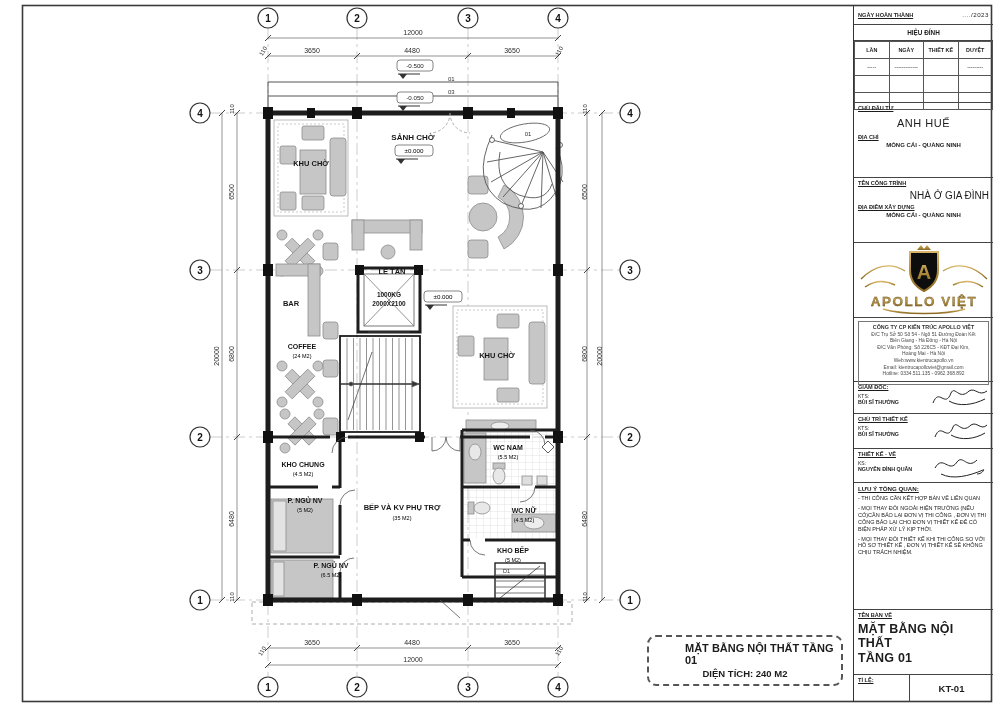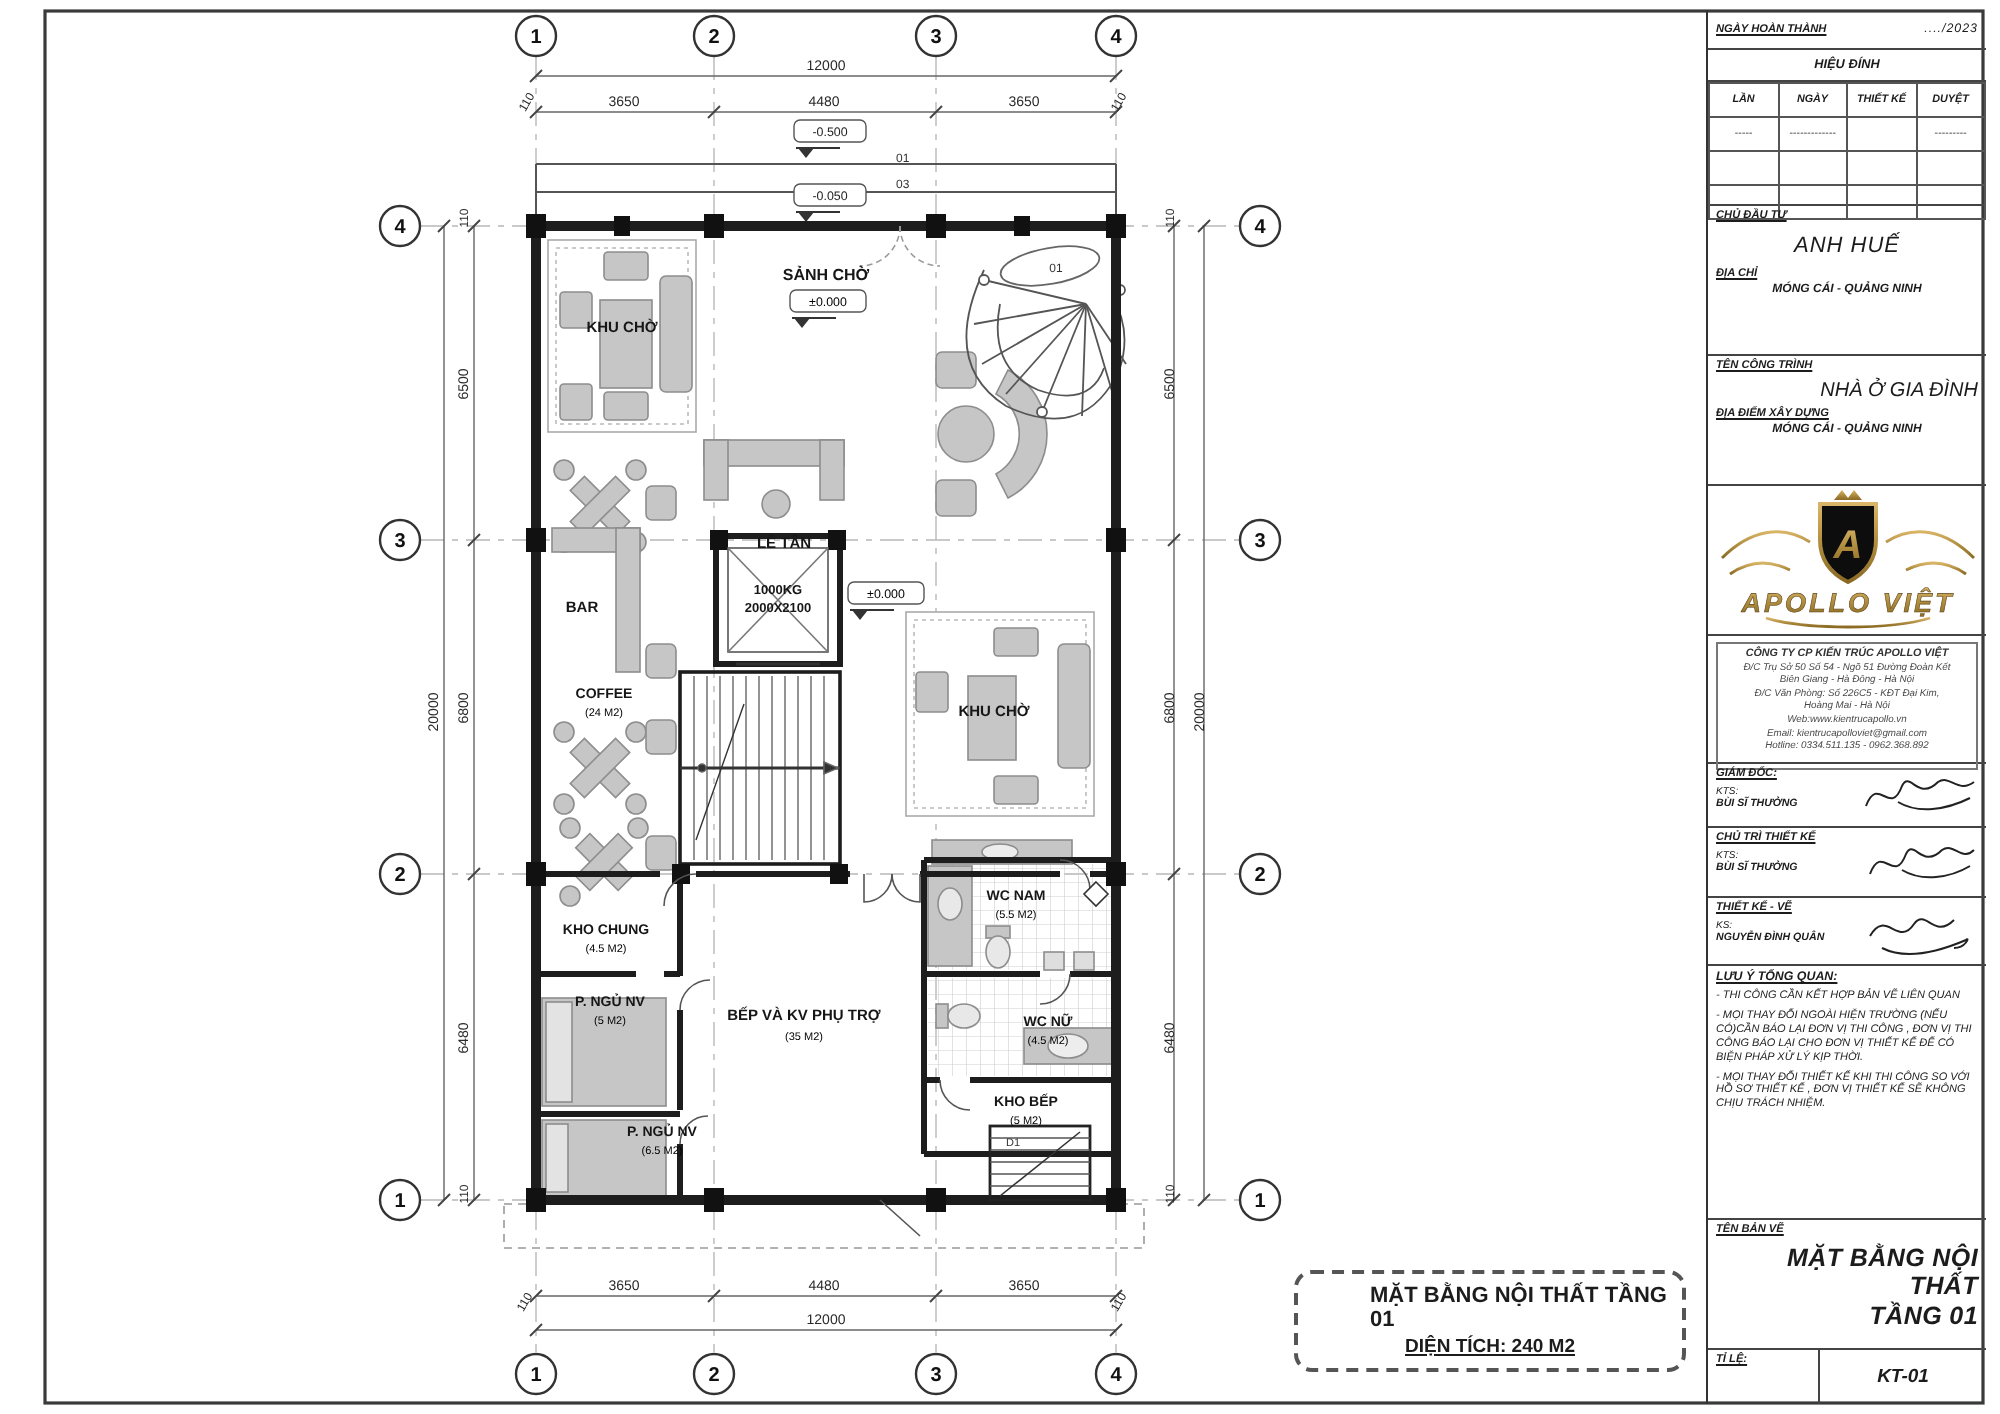--- a/index.html
+++ b/index.html
@@ -9,25 +9,25 @@
   .planlbl{font-weight:bold;fill:#161616;}
   .dimtxt{fill:#2a2a2a;}
   
   .wm{position:absolute;left:274px;top:328px;width:628px;height:66px;z-index:6;
       font-family:"Liberation Serif",serif;font-weight:bold;font-size:55px;line-height:62px;
       letter-spacing:11px;color:#b9b5ac;opacity:.5;pointer-events:none;white-space:nowrap;overflow:hidden;}
   
   .cap{position:absolute;left:647px;top:635px;width:192px;height:47px;z-index:4;
        border:2px dashed #555;border-radius:9px;display:flex;flex-direction:column;justify-content:center;align-items:center;background:#fff;}
   .cap .l1{font-weight:bold;font-size:11px;margin-left:36px;}
-  .cap .l2{font-weight:bold;font-size:9.5px;margin-top:2px;text-decoration:underline;}
+  .cap .l2{font-weight:bold;font-size:9.5px;margin-top:2px;}
   
   .tb{position:absolute;left:853px;top:5px;width:139px;height:697px;z-index:5;background:transparent;
       border-left:1.6px solid #333;display:flex;flex-direction:column;font-size:6px;}
-  .tb section{border-bottom:1px solid #444;box-sizing:border-box;padding:2px 4px;position:relative;font-style:italic;}
+  .tb section{border-bottom:1px solid #444;box-sizing:border-box;padding:2px 4px;position:relative;}
   .u{font-weight:bold;text-decoration:underline;font-size:5.6px;}
   .s1{height:20px;display:flex;justify-content:space-between;align-items:center;}
   .s1 .v{font-size:6.2px;letter-spacing:.5px;}
   .s2{height:78px;padding:0 !important;}
   .s2 .hd{height:15px;line-height:15px;text-align:center;font-weight:bold;font-size:6.4px;border-bottom:1px solid #444;}
   .revt{width:100%;border-collapse:collapse;table-layout:fixed;}
   .revt td{border:1px solid #555;height:14px;text-align:center;font-size:5.4px;overflow:hidden;white-space:nowrap;}
   .revt tr:first-child td{font-weight:bold;}
   .s3{height:75px;}.s4{height:65px;}
   .big{text-align:center;font-size:11px;font-weight:normal;letter-spacing:.5px;margin:6px 0 5px;}
@@ -40,21 +40,21 @@
   .cobox div{font-size:4.9px;line-height:6.6px;}
   .sg{display:flex;}
   .sg .lft{width:62px;}
   .sg .ttl{font-size:5px;margin-top:3px;}
   .sg .nm{font-size:5.3px;font-weight:bold;}
   .s7{height:32px;}.s8{height:35px;}.s9{height:34px;}
   .sigsvg{position:absolute;right:2px;top:1px;}
   .s10{height:127px;}
   .s10 .it{font-size:5.5px;line-height:6.9px;margin-top:3px;color:#222;}
   .s11{height:65px;}
-  .dt{text-align:right;font-weight:bold;font-size:12.5px;margin-top:4px;letter-spacing:.2px;}
+  .dt{text-align:left;font-weight:bold;font-size:12.5px;margin-top:4px;letter-spacing:.2px;}
   .s12{height:27px;border-bottom:none !important;display:flex;padding:0 !important;}
   .s12 .c1{width:56px;border-right:1px solid #444;padding:2px 4px;box-sizing:border-box;}
   .s12 .c2{flex:1;display:flex;align-items:center;justify-content:center;font-weight:bold;font-size:9.5px;}
 </style>
 </head>
 <body>
 
 <div class="sheet">
 
 <svg width="1000" height="707" viewBox="0 0 1000 707" style="position:absolute;left:0;top:0;z-index:1;">

